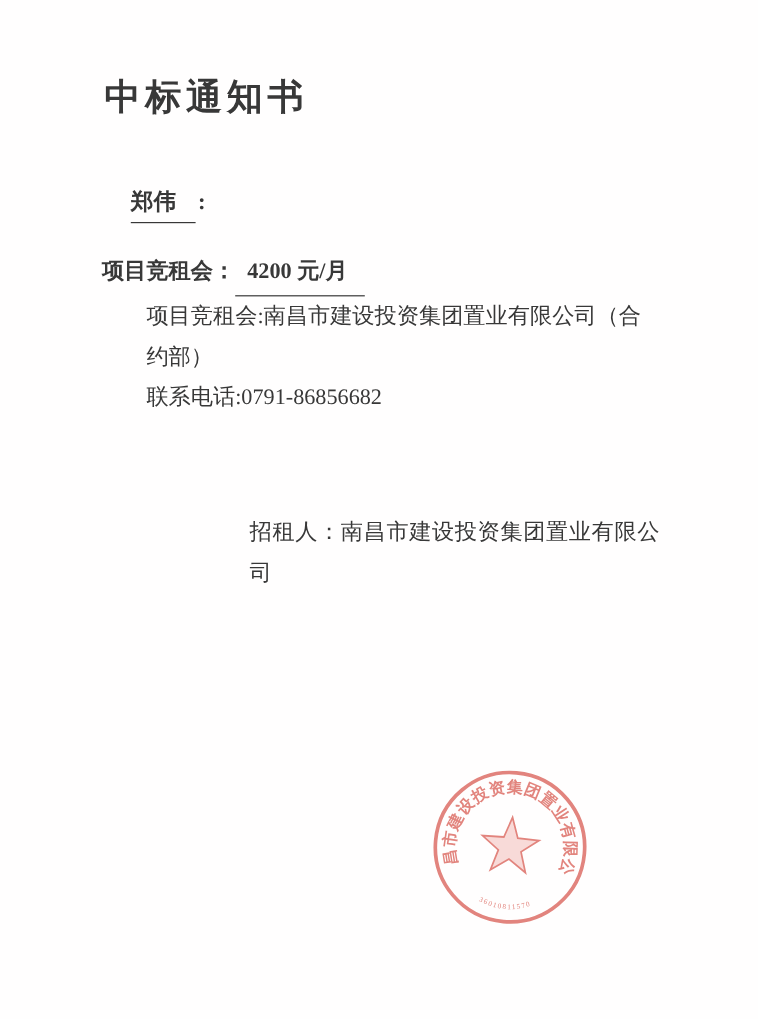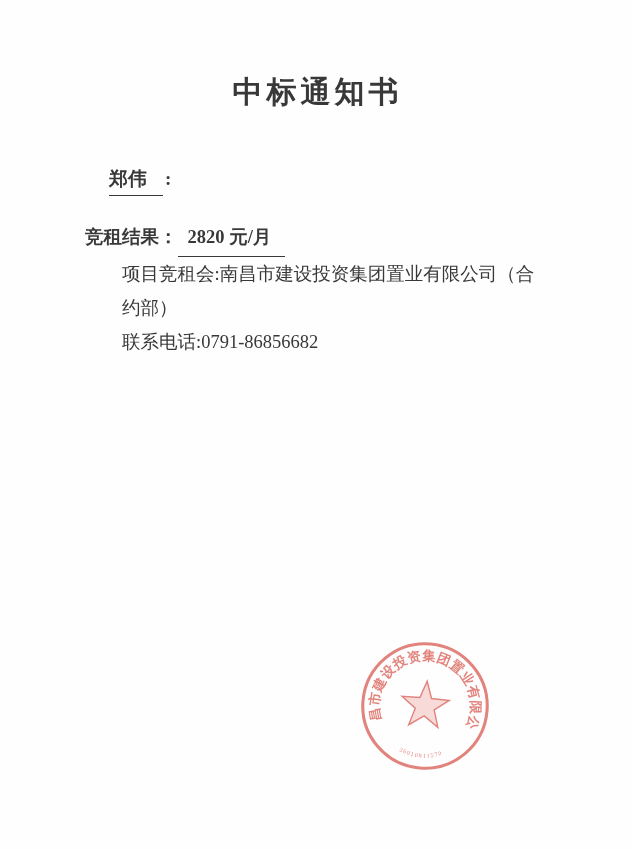--- a/index.html
+++ b/index.html
@@ -6,22 +6,21 @@
   .page{
     position:relative;
     width:632px;height:849px;
     background:#fffefe;
     overflow:hidden;
     font-family:"Liberation Serif","DejaVu Serif",serif;
     color:#383838;
   }
   .content{padding:0 82px 0 85px;}
   .title{
-    margin:12px;padding-top:62px;
-    text-align:center;
+    margin:2px;padding-top:62px;
     font-size:30px;line-height:36px;
     font-weight:bold;letter-spacing:4px;
   }
   .salutation{
     margin-top:54px;
     font-size:19px;line-height:30px;font-weight:bold;margin-left:24px;
   }
   .salutation .name{
     border-bottom:1.5px solid #383838;
     padding-right:16px;padding-bottom:1px;
@@ -79,26 +78,27 @@
 <body>
 
 <div class="page">
   <div class="content">
 
     <h1 class="title">中标通知书</h1>
 
     <div class="salutation"><span class="name">郑伟</span><span class="colon">:</span></div>
 
 
-    <p class="result"><span class="label">竞租结果：</span><span class="value">2820 元/月</span></p>
+    <p class="result"><span class="label">项目竞租会：</span><span class="value">4200 元/月</span></p>
 
     <p class="line">项目竞租会:南昌市建设投资集团置业有限公司（合约部）</p>
     <p class="line">联系电话:0791-86856682</p>
 
     <div class="issuer-block">
+      <p class="issuer">招租人：南昌市建设投资集团置业有限公司</p>
     </div>
 
   </div>
 
   <svg class="seal" viewBox="0 0 140 140" aria-hidden="true">
     <defs>
       <path id="arcTop" d="M 25.8,88.8 A 48,48 0 1 1 114.2,88.8" fill="none"></path>
       <path id="arcBot" d="M 28.6,104.7 A 54,54 0 0 0 111.4,104.7" fill="none"></path>
     </defs>
     <circle cx="70" cy="70" r="65" fill="none" stroke-width="3.2" stroke="#d85c52"></circle>

